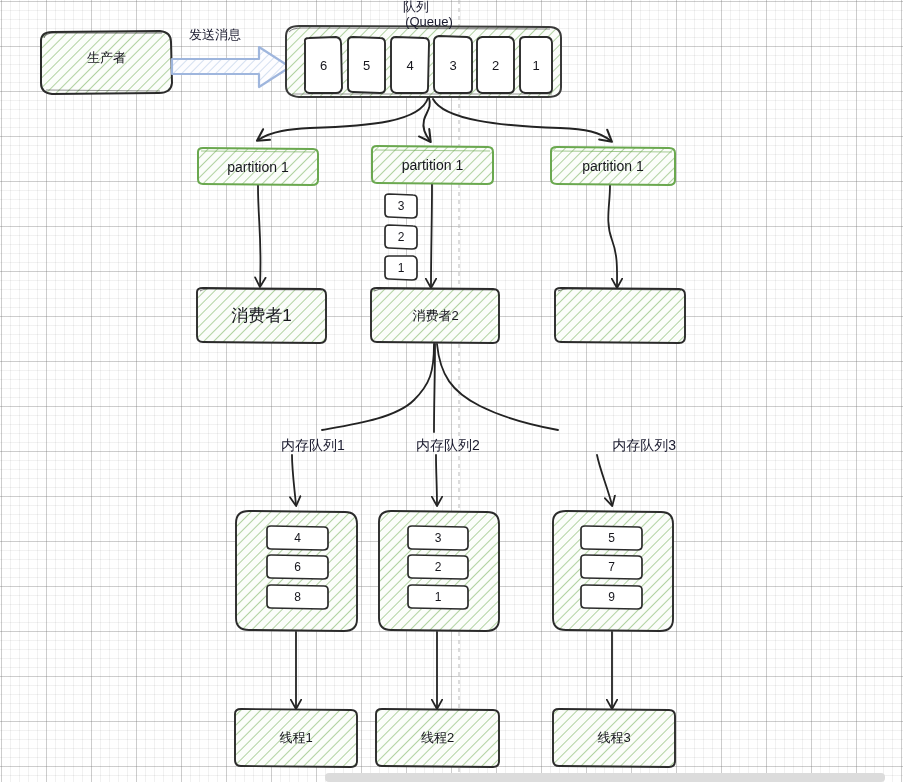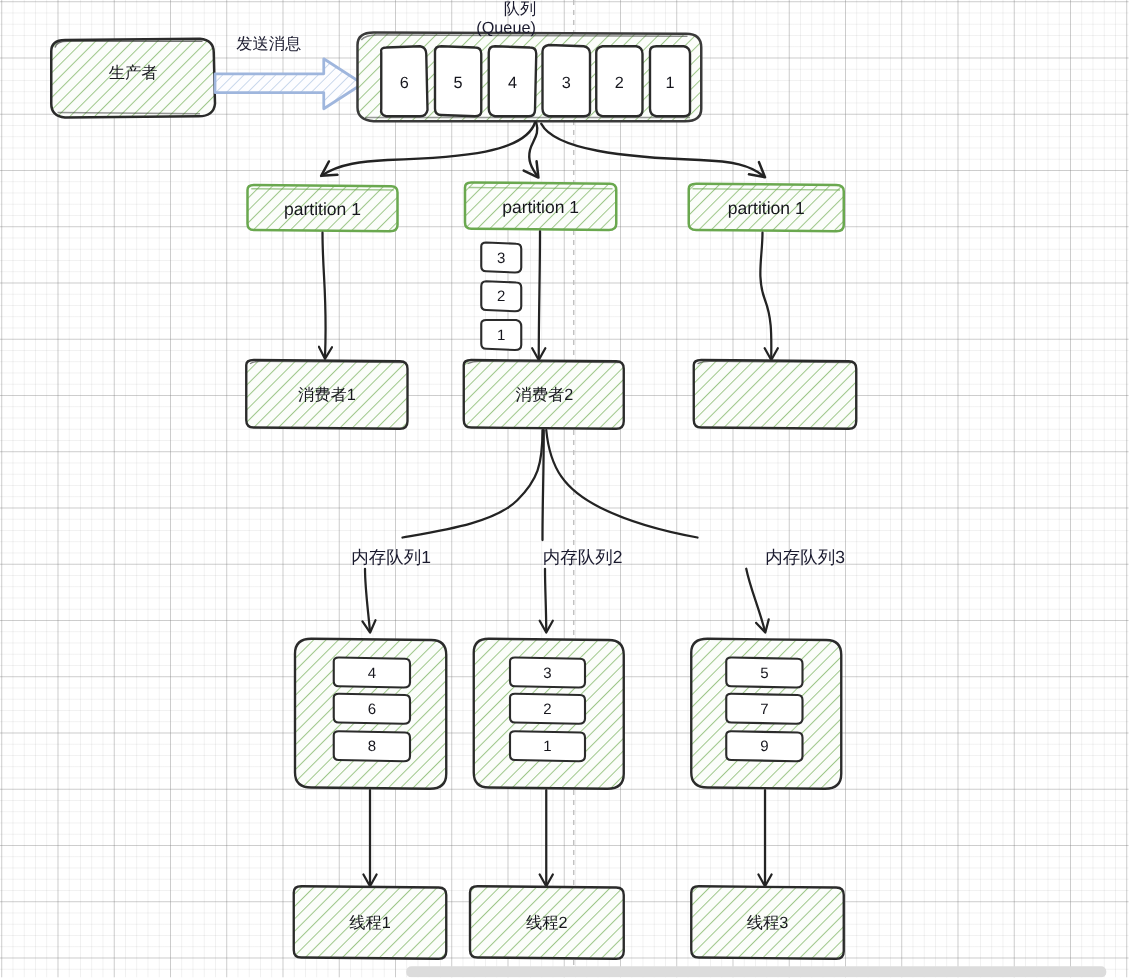--- a/index.html
+++ b/index.html
@@ -203,46 +203,46 @@
     </g>
     <g>
       <path d="M376,714 Q376,709 382,709 L493,710 Q499,710 499,716 L499,761 Q499,767 493,767 L382,766 Q376,766 376,760 Z" fill="url(#greenHatch)" stroke="#2b2b2b" stroke-width="1.9" stroke-linejoin="round"></path>
     </g>
     <g>
       <path d="M553,714 Q553,709 559,709 L669,710 Q675,710 675,716 L675,761 Q675,767 669,767 L559,766 Q553,766 553,760 Z" fill="url(#greenHatch)" stroke="#2b2b2b" stroke-width="1.9" stroke-linejoin="round"></path>
     </g>
   </svg>
 
   <div class="lbl" style="left:386px; top:0px; width:60px; text-align:center; font-size:13px;">队列</div>
-  <div class="lbl" style="left:381px; top:15px; width:70px; text-align:left; font-size:13px;">(Queue)</div>
+  <div class="lbl" style="left:394px; top:15px; width:70px; text-align:center; font-size:13px;">(Queue)</div>
 
   <div class="box-text" style="left:41px; top:32px; width:131px; height:52px; font-size:13px;">生产者</div>
 
   <div class="lbl" style="left:189px; top:28px; width:80px; text-align:left; font-size:13px;">发送消息</div>
 
   <div class="box-text" style="left:305px; top:38px; width:37px; height:55px; font-size:13px;">6</div>
   <div class="box-text" style="left:348px; top:38px; width:37px; height:55px; font-size:13px;">5</div>
   <div class="box-text" style="left:391px; top:38px; width:38px; height:55px; font-size:13px;">4</div>
   <div class="box-text" style="left:434px; top:38px; width:38px; height:55px; font-size:13px;">3</div>
   <div class="box-text" style="left:477px; top:38px; width:37px; height:55px; font-size:13px;">2</div>
   <div class="box-text" style="left:520px; top:38px; width:32px; height:55px; font-size:13px;">1</div>
 
   <div class="box-text" style="left:198px; top:148px; width:120px; height:37px; font-size:14px;">partition 1</div>
   <div class="box-text" style="left:372px; top:146px; width:121px; height:38px; font-size:14px;">partition 1</div>
   <div class="box-text" style="left:551px; top:147px; width:124px; height:38px; font-size:14px;">partition 1</div>
 
   <div class="box-text" style="left:385px; top:194px; width:32px; height:24px; font-size:12px;">3</div>
   <div class="box-text" style="left:385px; top:225px; width:32px; height:24px; font-size:12px;">2</div>
   <div class="box-text" style="left:385px; top:256px; width:32px; height:24px; font-size:12px;">1</div>
 
-  <div class="box-text" style="left:197px; top:288px; width:129px; height:55px; font-size:13px;text-align:center;">消费者1</div>
+  <div class="box-text" style="left:197px; top:288px; width:129px; height:55px; font-size:17px;text-align:center;">消费者1</div>
   <div class="box-text" style="left:371px; top:288px; width:129px; height:55px; font-size:13px;">消费者2</div>
 
   <div class="lbl" style="left:281px; top:437px; width:100px; text-align:left; font-size:14px;">内存队列1</div>
-  <div class="lbl" style="left:398px; top:437px; width:100px; text-align:right; font-size:14px;">内存队列2</div>
+  <div class="lbl" style="left:398px; top:437px; width:100px; text-align:center; font-size:14px;">内存队列2</div>
   <div class="lbl" style="left:576px; top:437px; width:100px; text-align:right; font-size:14px;">内存队列3</div>
 
   <div class="box-text" style="left:267px; top:526px; width:61px; height:24px; font-size:12px;">4</div>
   <div class="box-text" style="left:267px; top:555px; width:61px; height:24px; font-size:12px;">6</div>
   <div class="box-text" style="left:267px; top:585px; width:61px; height:24px; font-size:12px;">8</div>
 
   <div class="box-text" style="left:408px; top:526px; width:60px; height:24px; font-size:12px;">3</div>
   <div class="box-text" style="left:408px; top:555px; width:60px; height:24px; font-size:12px;">2</div>
   <div class="box-text" style="left:408px; top:585px; width:60px; height:24px; font-size:12px;">1</div>
 

